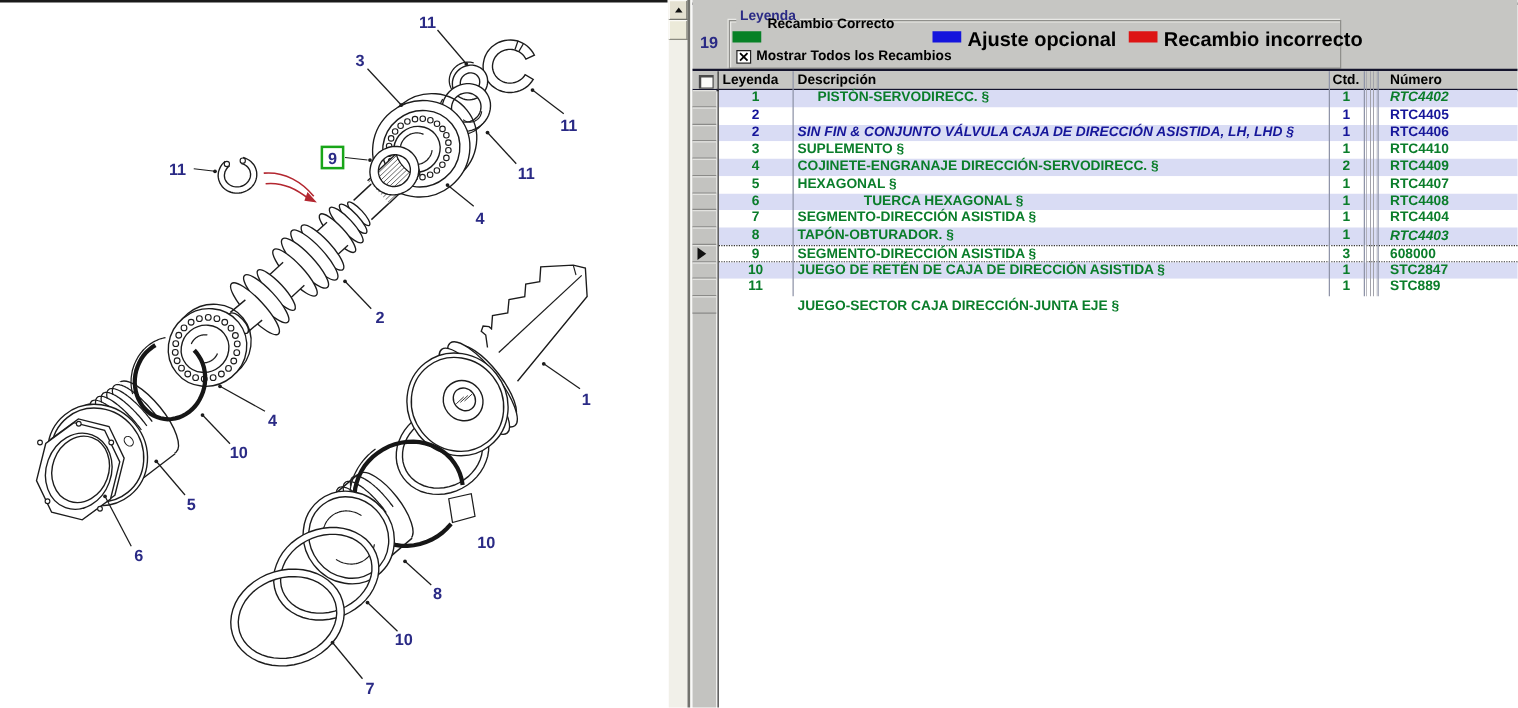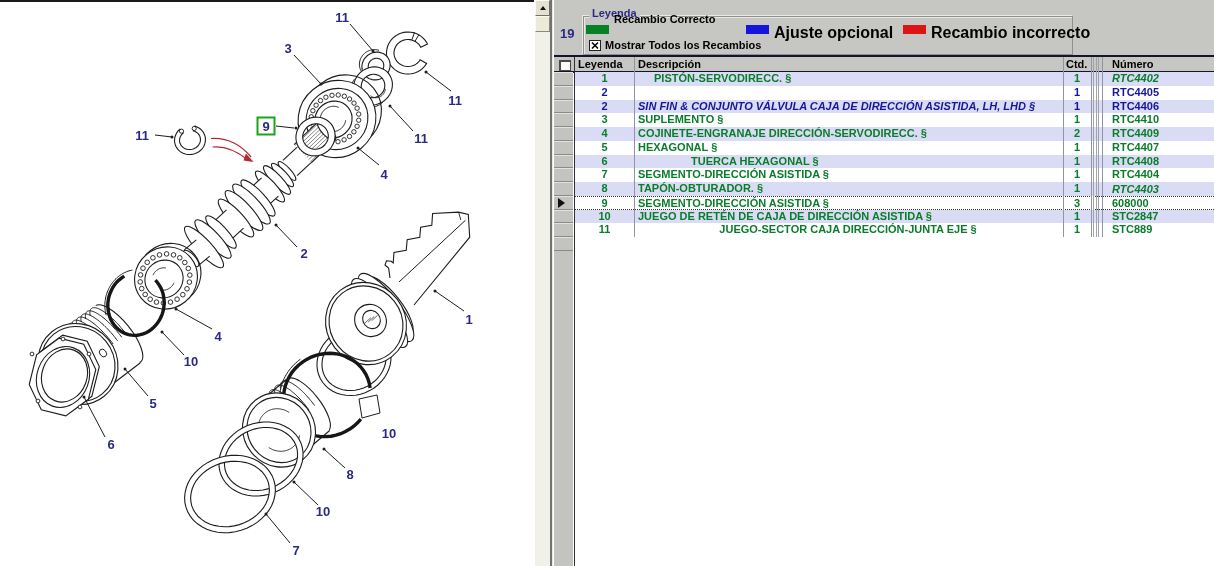--- a/index.html
+++ b/index.html
@@ -334,21 +334,21 @@
       <div style="position:absolute;left:537px;top:0;width:100px;height:100%;line-height:13.75px;">608000</div>
     </div>
 <div style="position:absolute;left:575px;top:209.50px;width:639px;height:13.75px;background:#d9dcf4;color:#0a7d2a;">
       <div style="position:absolute;left:0;top:0;width:59px;height:100%;text-align:center;line-height:13.75px;">10</div>
       <div style="position:absolute;left:63px;top:0;width:420px;height:100%;line-height:13.75px;white-space:nowrap;">JUEGO DE RETÉN DE CAJA DE DIRECCIÓN ASISTIDA §</div>
       <div style="position:absolute;left:488px;top:0;width:28px;height:100%;text-align:center;line-height:13.75px;">1</div>
       <div style="position:absolute;left:537px;top:0;width:100px;height:100%;line-height:13.75px;">STC2847</div>
     </div>
 <div style="position:absolute;left:575px;top:223.25px;width:639px;height:13.75px;background:#fff;color:#0a7d2a;">
       <div style="position:absolute;left:0;top:0;width:59px;height:100%;text-align:center;line-height:13.75px;">11</div>
-      <div style="position:absolute;left:63px;top:0;width:420px;height:100%;line-height:13.75px;white-space:nowrap;text-align:center;">JUEGO-SECTOR CAJA DIRECCIÓN-JUNTA EJE §</div>
+      <div style="position:absolute;left:63px;top:16px;width:420px;height:100%;line-height:13.75px;white-space:nowrap;">JUEGO-SECTOR CAJA DIRECCIÓN-JUNTA EJE §</div>
       <div style="position:absolute;left:488px;top:0;width:28px;height:100%;text-align:center;line-height:13.75px;">1</div>
       <div style="position:absolute;left:537px;top:0;width:100px;height:100%;line-height:13.75px;">STC889</div>
     </div>
 </div>
 
 <div style="position:absolute;left:554px;top:72.00px;width:19px;height:13.75px;background:#c3c3c0;border-top:1px solid #e2e2df;border-bottom:1px solid #8a8a88;box-sizing:border-box;"></div>
 <div style="position:absolute;left:554px;top:85.75px;width:19px;height:13.75px;background:#c3c3c0;border-top:1px solid #e2e2df;border-bottom:1px solid #8a8a88;box-sizing:border-box;"></div>
 <div style="position:absolute;left:554px;top:99.50px;width:19px;height:13.75px;background:#c3c3c0;border-top:1px solid #e2e2df;border-bottom:1px solid #8a8a88;box-sizing:border-box;"></div>
 <div style="position:absolute;left:554px;top:113.25px;width:19px;height:13.75px;background:#c3c3c0;border-top:1px solid #e2e2df;border-bottom:1px solid #8a8a88;box-sizing:border-box;"></div>
 <div style="position:absolute;left:554px;top:127.00px;width:19px;height:13.75px;background:#c3c3c0;border-top:1px solid #e2e2df;border-bottom:1px solid #8a8a88;box-sizing:border-box;"></div>

